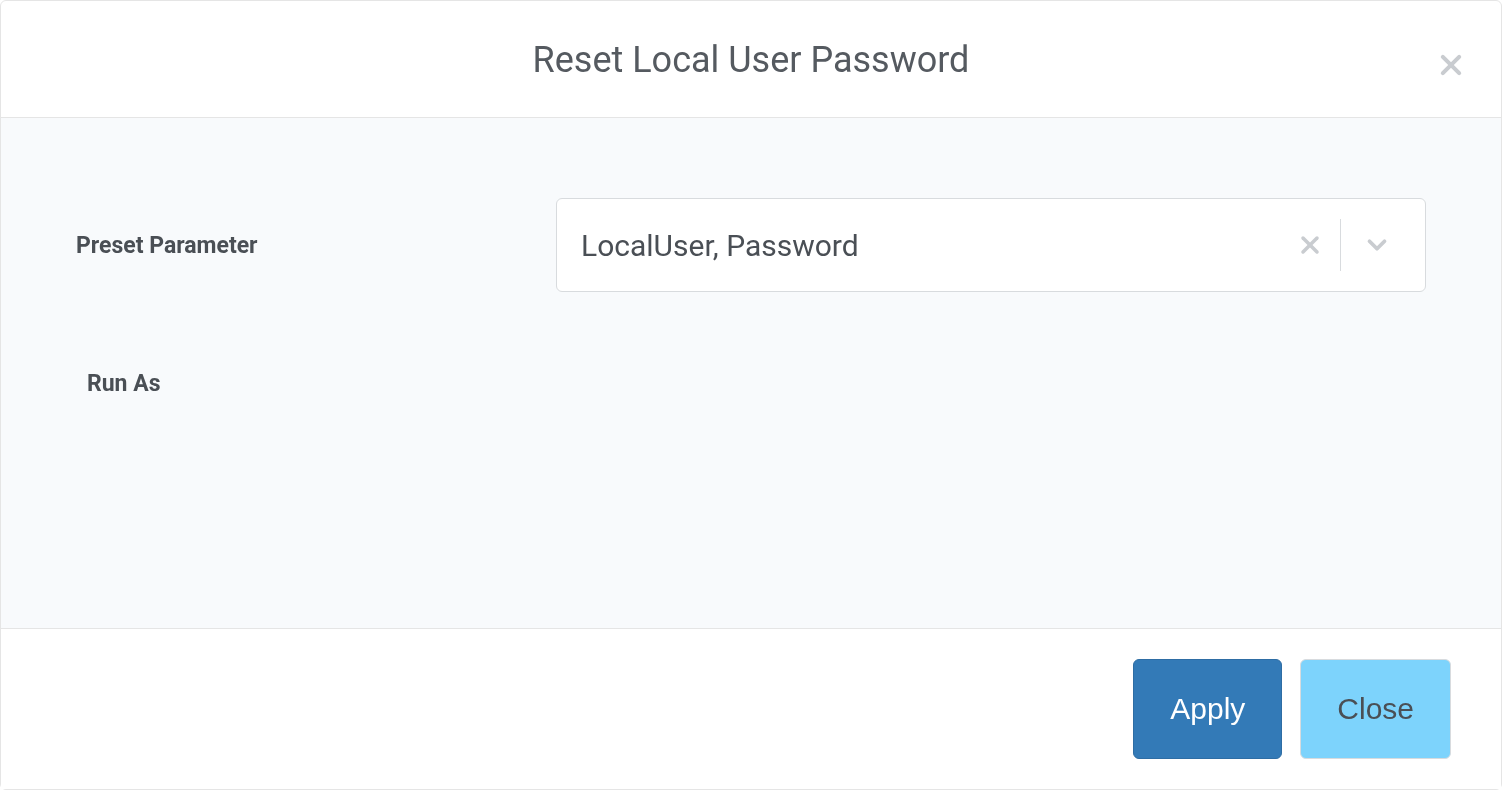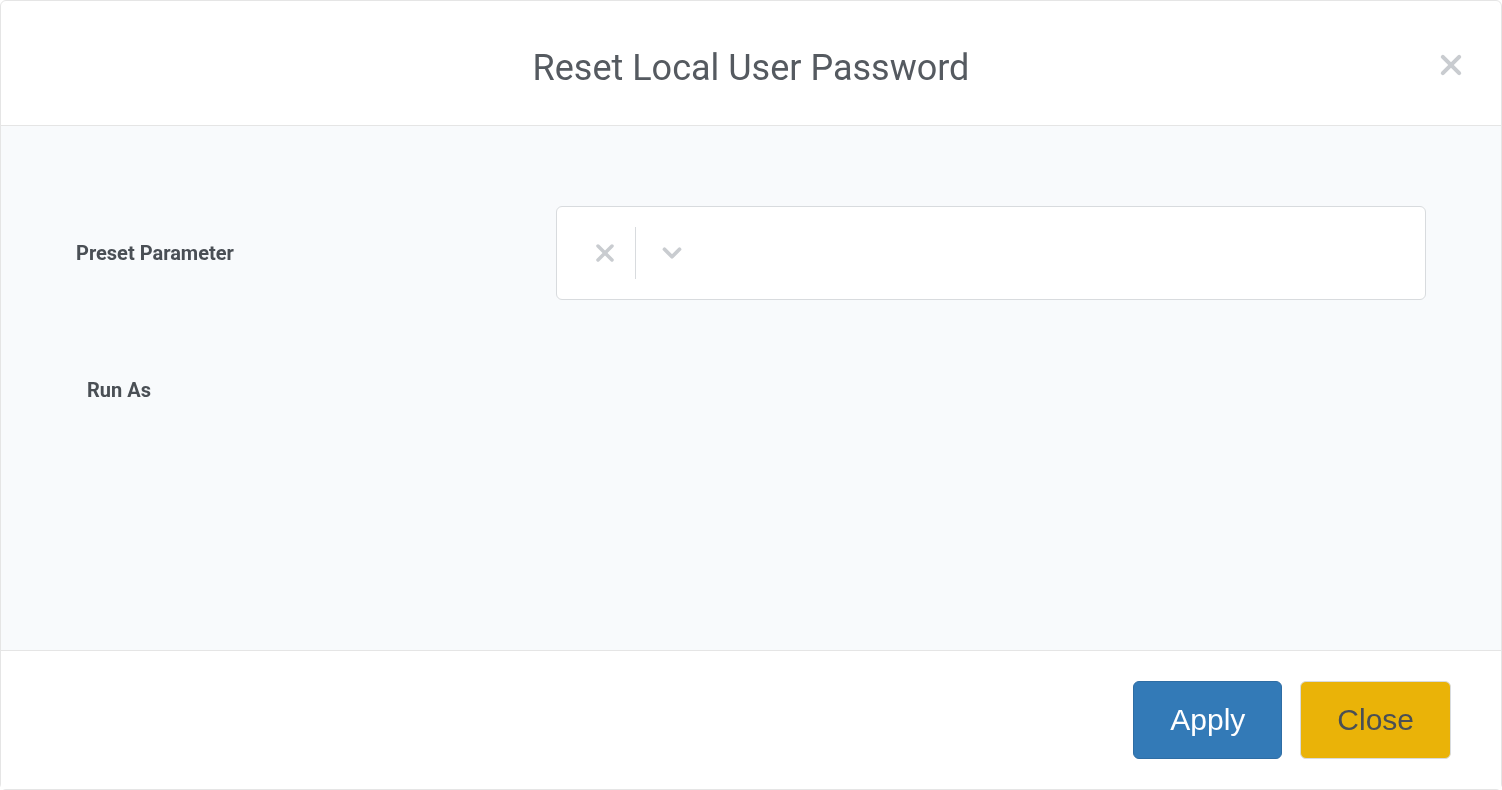--- a/index.html
+++ b/index.html
@@ -26,21 +26,20 @@
   .modal-header {
     position: relative;
     padding: 38px 60px 36px 60px;
     border-bottom: 1px solid #e5e5e5;
     text-align: center;
   }
   .modal-title {
     font-size: 36px;
     font-weight: 400;
     color: #555a60;
-    margin-top: 8px;
   }
   .header-close {
     position: absolute;
     right: 30px;
     top: 44px;
     width: 40px;
     height: 40px;
     display: flex;
     align-items: center;
     justify-content: center;
@@ -61,21 +60,21 @@
     display: flex;
     align-items: center;
     margin-bottom: 78px;
   }
   .form-row:last-child {
     margin-bottom: 0;
     margin-left: 11px;
   }
   .form-label {
     width: 480px;
-    font-size: 20px;
+    font-size: 23px;
     font-weight: 700;
     color: #4a4f55;
   }
   .select-wrap {
     flex: 1;
     position: relative;
   }
   .select-box {
     width: 100%;
     height: 94px;
@@ -130,38 +129,38 @@
     height: 30px;
   }
   .modal-footer {
     padding: 30px 50px 30px 50px;
     display: flex;
     justify-content: flex-end;
     gap: 18px;
     background: #ffffff;
   }
   .btn {
-    height: 78px;
+    height: 100px;
     padding: 16px 36px;
     border-radius: 6px;
     font-size: 30px;
     font-weight: 400;
     display: flex;
     align-items: center;
     justify-content: center;
     cursor: pointer;
     border: 1px solid transparent;
   }
   .btn-primary {
     background: #337ab7;
     color: #ffffff;
     border-color: #2e6da4;
   }
   .btn-secondary {
-    background: #eab308;
+    background: #7dd3fc;
     color: #4a4f55;
     border-color: #d8dbde;
   }
 </style>
 </head>
 <body>
 
 <div class="modal">
   <div class="modal-header">
     <h1 class="modal-title">Reset Local User Password</h1>
@@ -172,20 +171,21 @@
       </svg>
     </div>
   </div>
 
   <div class="modal-body">
 
     <div class="form-row">
       <div class="form-label">Preset Parameter</div>
       <div class="select-wrap">
         <div class="select-box">
+          <div class="select-value">LocalUser, Password</div>
           <div class="select-controls">
             <div class="select-clear">
               <svg viewBox="0 0 24 24" fill="none" stroke="currentColor" stroke-width="3.5" stroke-linecap="round">
                 <line x1="5" y1="5" x2="19" y2="19"></line>
                 <line x1="19" y1="5" x2="5" y2="19"></line>
               </svg>
             </div>
             <div class="select-divider"></div>
             <div class="select-caret">
               <svg viewBox="0 0 24 24" fill="none" stroke="currentColor" stroke-width="3" stroke-linecap="round" stroke-linejoin="round">

